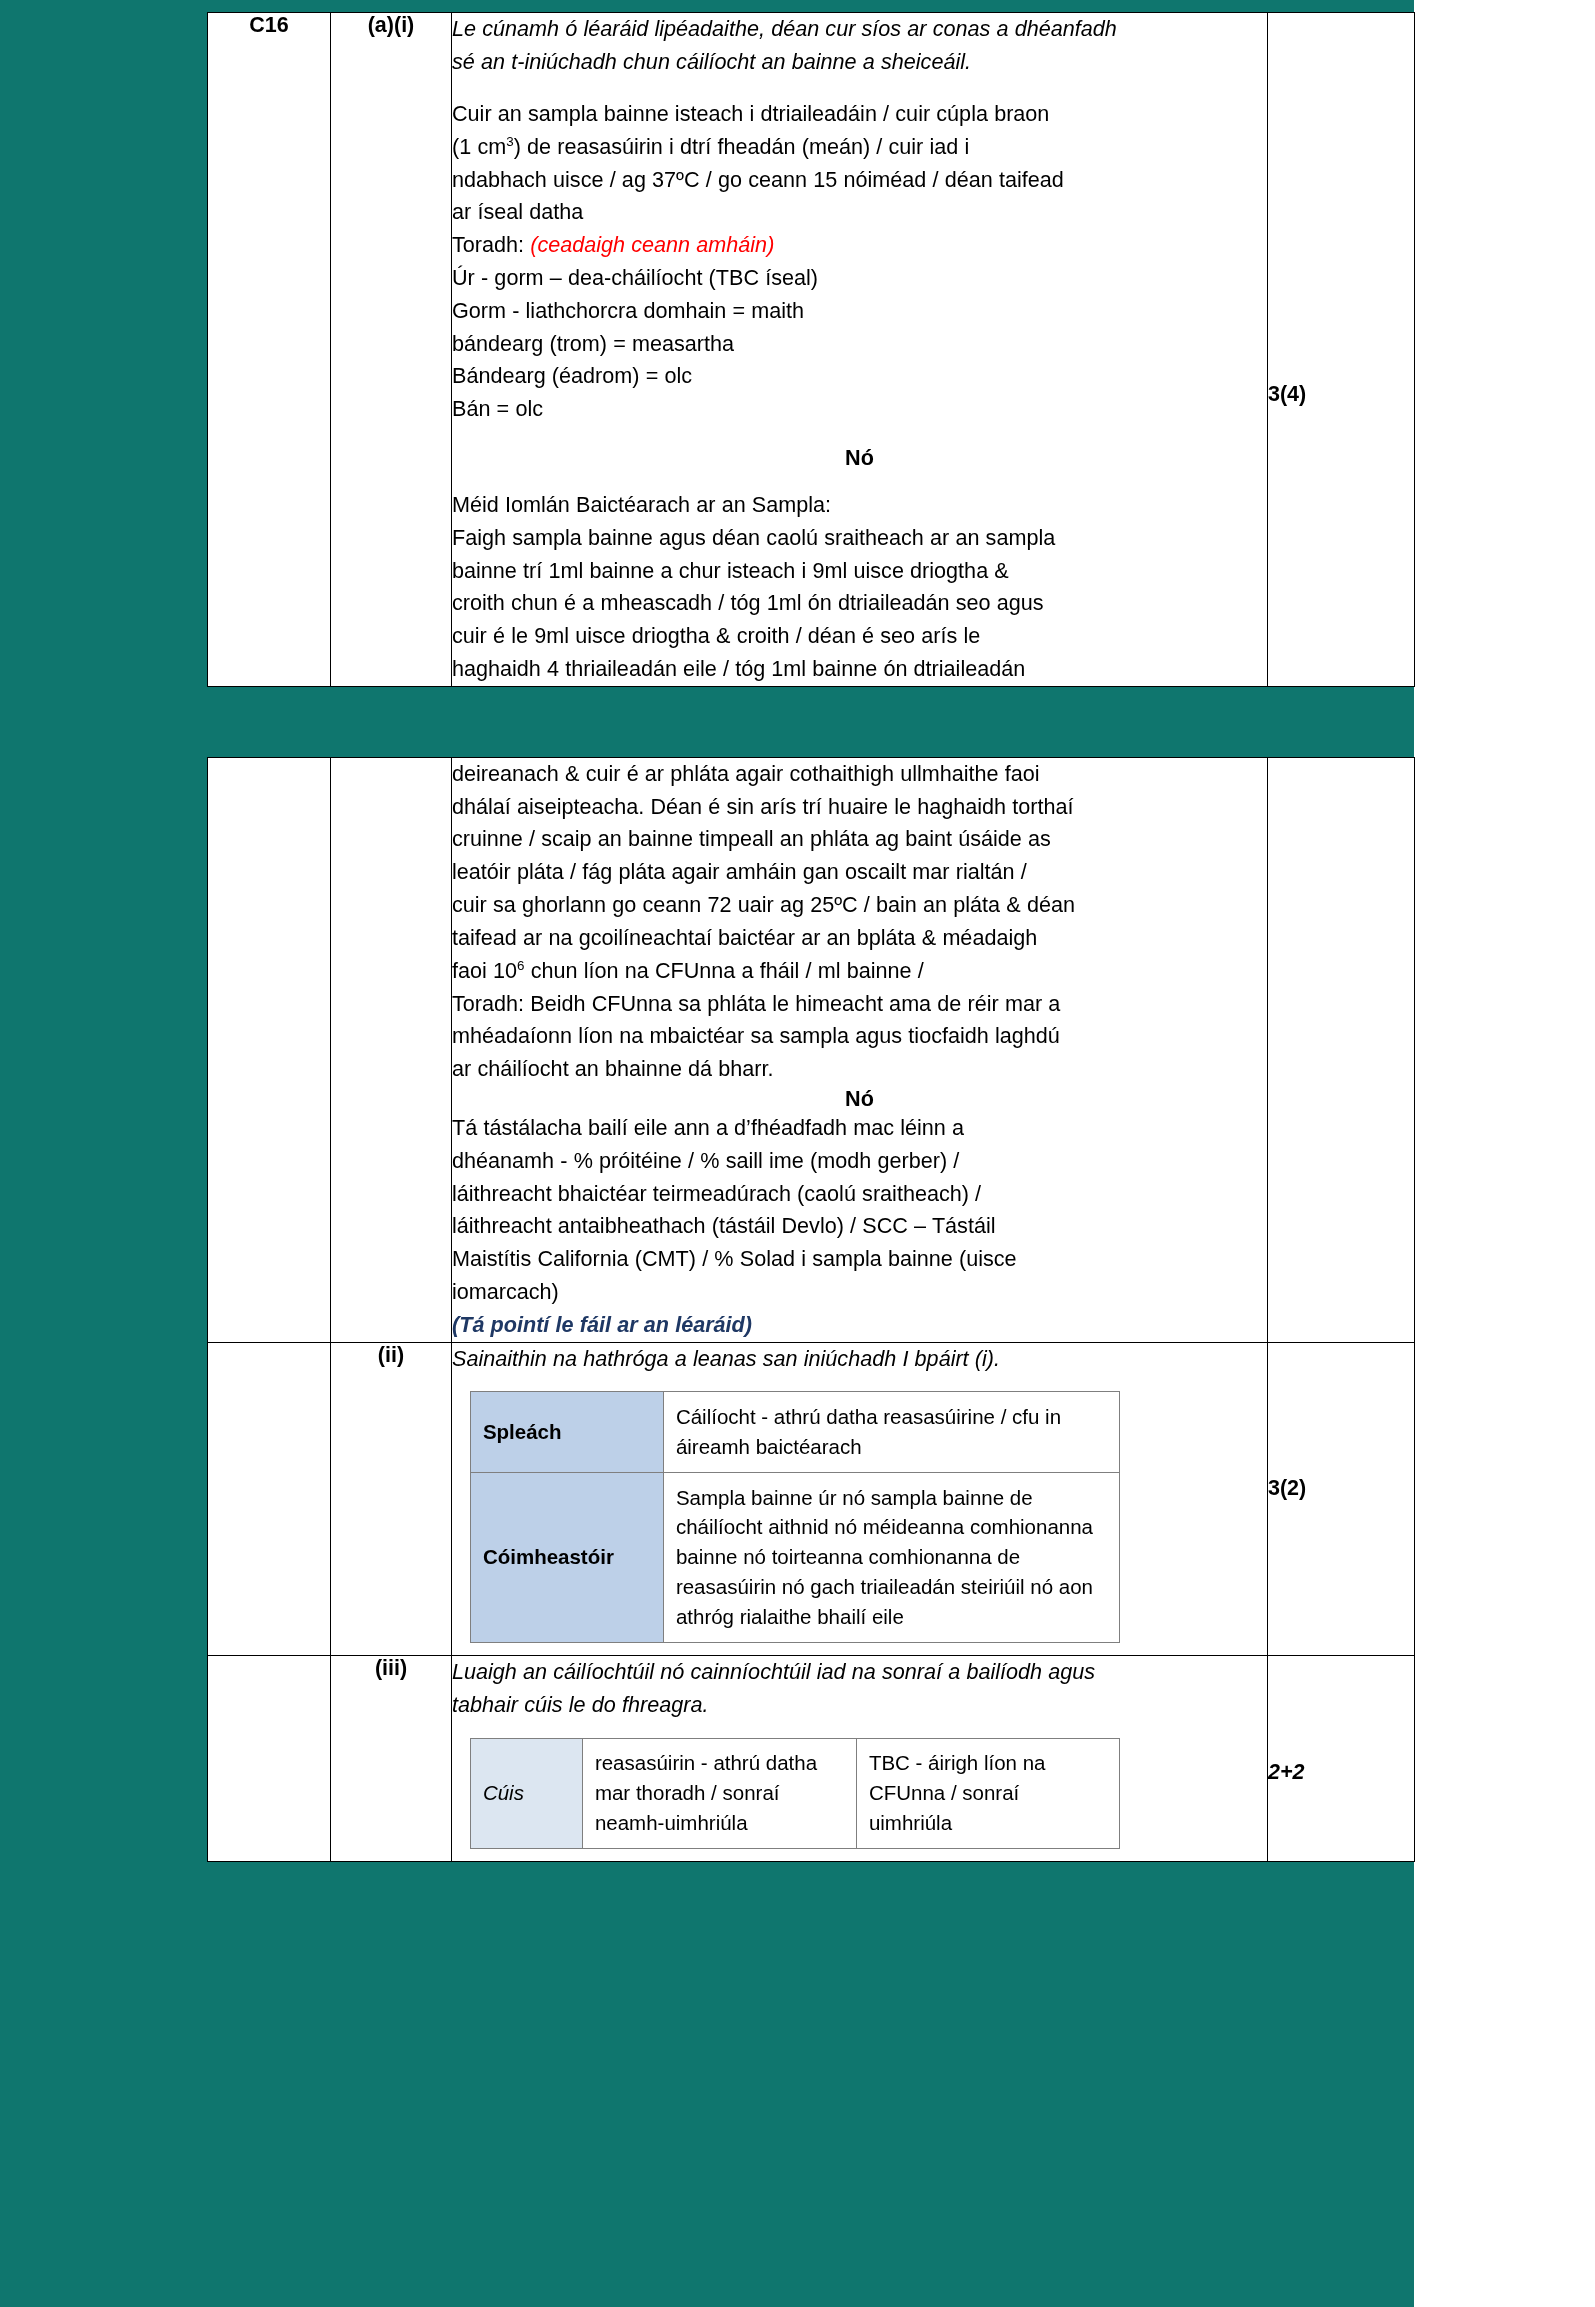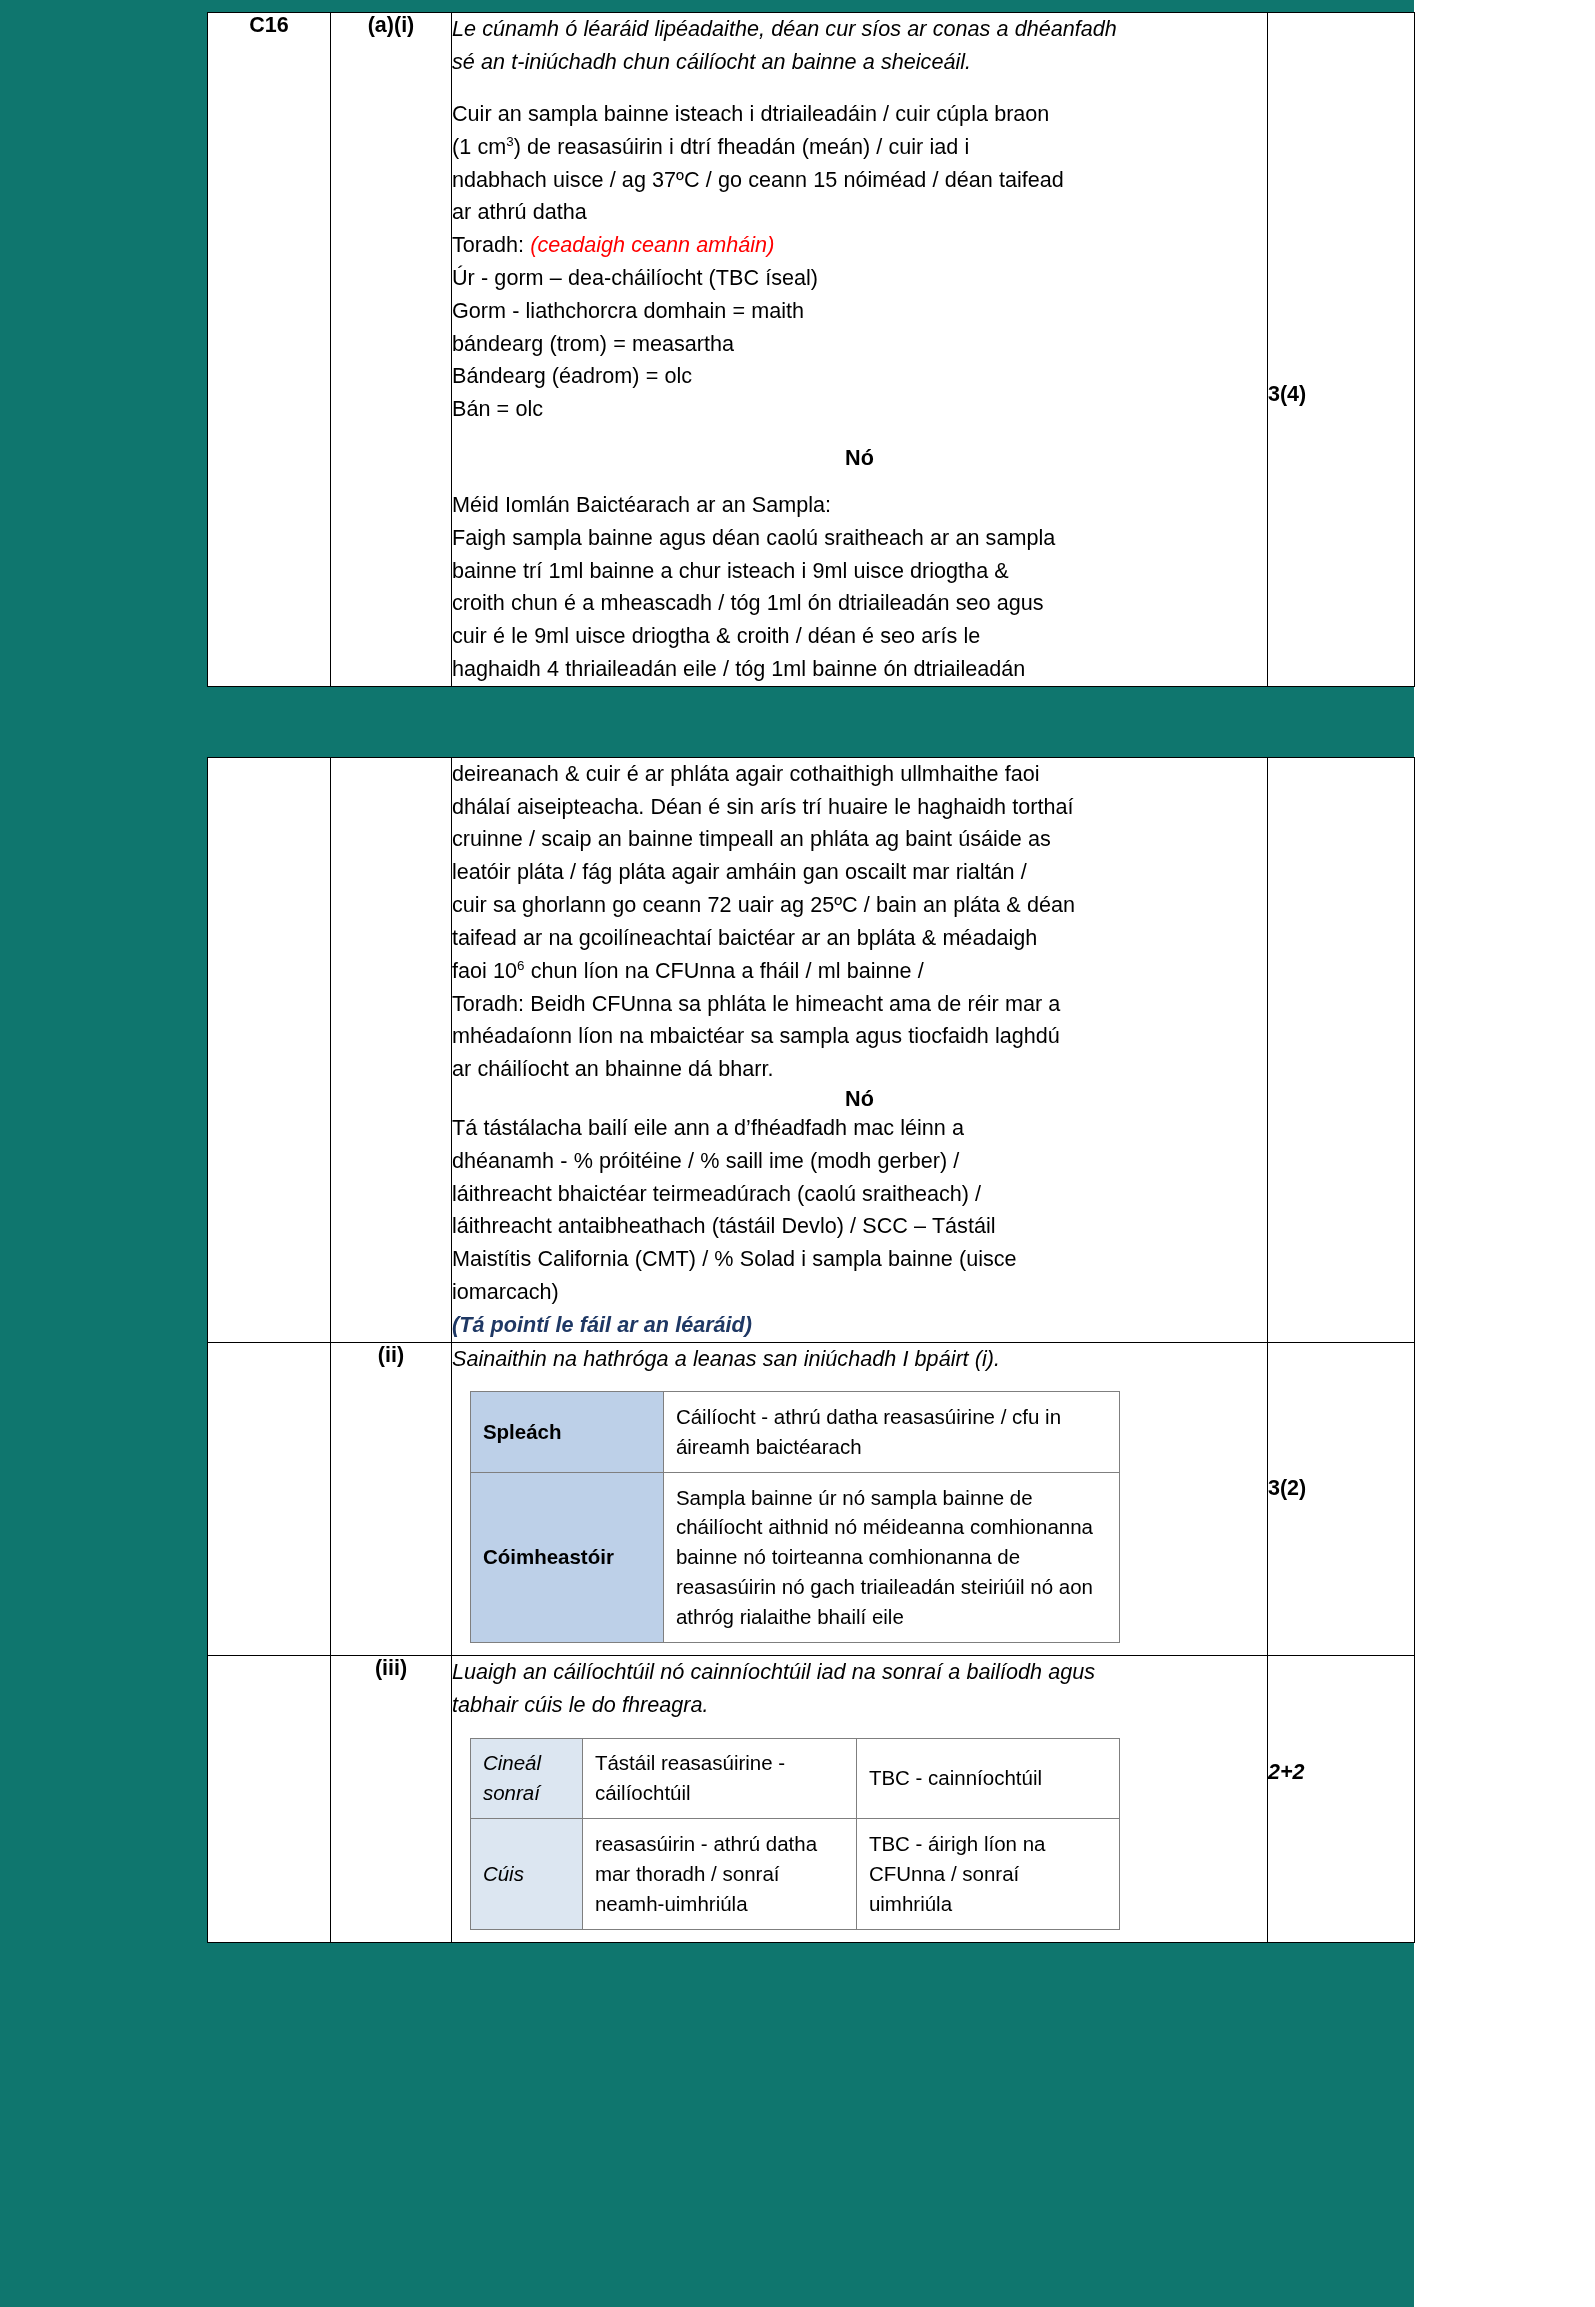--- a/index.html
+++ b/index.html
@@ -156,21 +156,21 @@
         <div class="partnum">(a)(i)</div>
       </td>
       <td class="cell-pad">
 
         <p class="p ital">Le cúnamh ó léaráid lipéadaithe, déan cur síos ar conas a dhéanfadh</p>
         <p class="p ital">sé an t-iniúchadh chun cáilíocht an bainne a sheiceáil.</p>
 
         <p class="p gap-before">Cuir an sampla bainne isteach i dtriaileadáin / cuir cúpla braon</p>
         <p class="p"><span>(1 cm</span><sup>3</sup><span>) de reasasúirin i dtrí fheadán (meán) / cuir iad i</span></p>
         <p class="p">ndabhach uisce / ag 37ºC / go ceann 15 nóiméad / déan taifead</p>
-        <p class="p">ar athrú datha</p>
+        <p class="p">ar íseal datha</p>
 
         <p class="p"><span class="ital">Toradh:</span> <span class="red">(ceadaigh ceann amháin)</span></p>
 
         <p class="p">Úr - gorm – dea-cháilíocht (TBC íseal)</p>
         <p class="p">Gorm - liathchorcra domhain = maith</p>
         <p class="p">bándearg (trom) = measartha</p>
         <p class="p">Bándearg (éadrom) = olc</p>
         <p class="p">Bán = olc</p>
 
         <p class="no-line spaced">Nó</p>
@@ -276,25 +276,20 @@
         <p class="p ital">tabhair cúis le do fhreagra.</p>
 
         <div class="inner-wrap">
           <table class="inner-table3">
             <colgroup>
                   <col class="t3-label">
                   <col class="t3-c1">
                   <col class="t3-c2">
                 </colgroup>
             <tbody>
-                  <tr>
-              <td class="hdr">Cineál sonraí</td>
-              <td>Tástáil reasasúirine - cáilíochtúil</td>
-              <td>TBC - cainníochtúil</td>
-            </tr>
             <tr>
               <td class="hdr">Cúis</td>
               <td>reasasúirin - athrú datha mar thoradh / sonraí neamh-uimhriúla</td>
               <td>TBC - áirigh líon na CFUnna / sonraí uimhriúla</td>
             </tr>
           </tbody>
               </table>
         </div>
       </td>
       <td class="cell-pad-mk">

